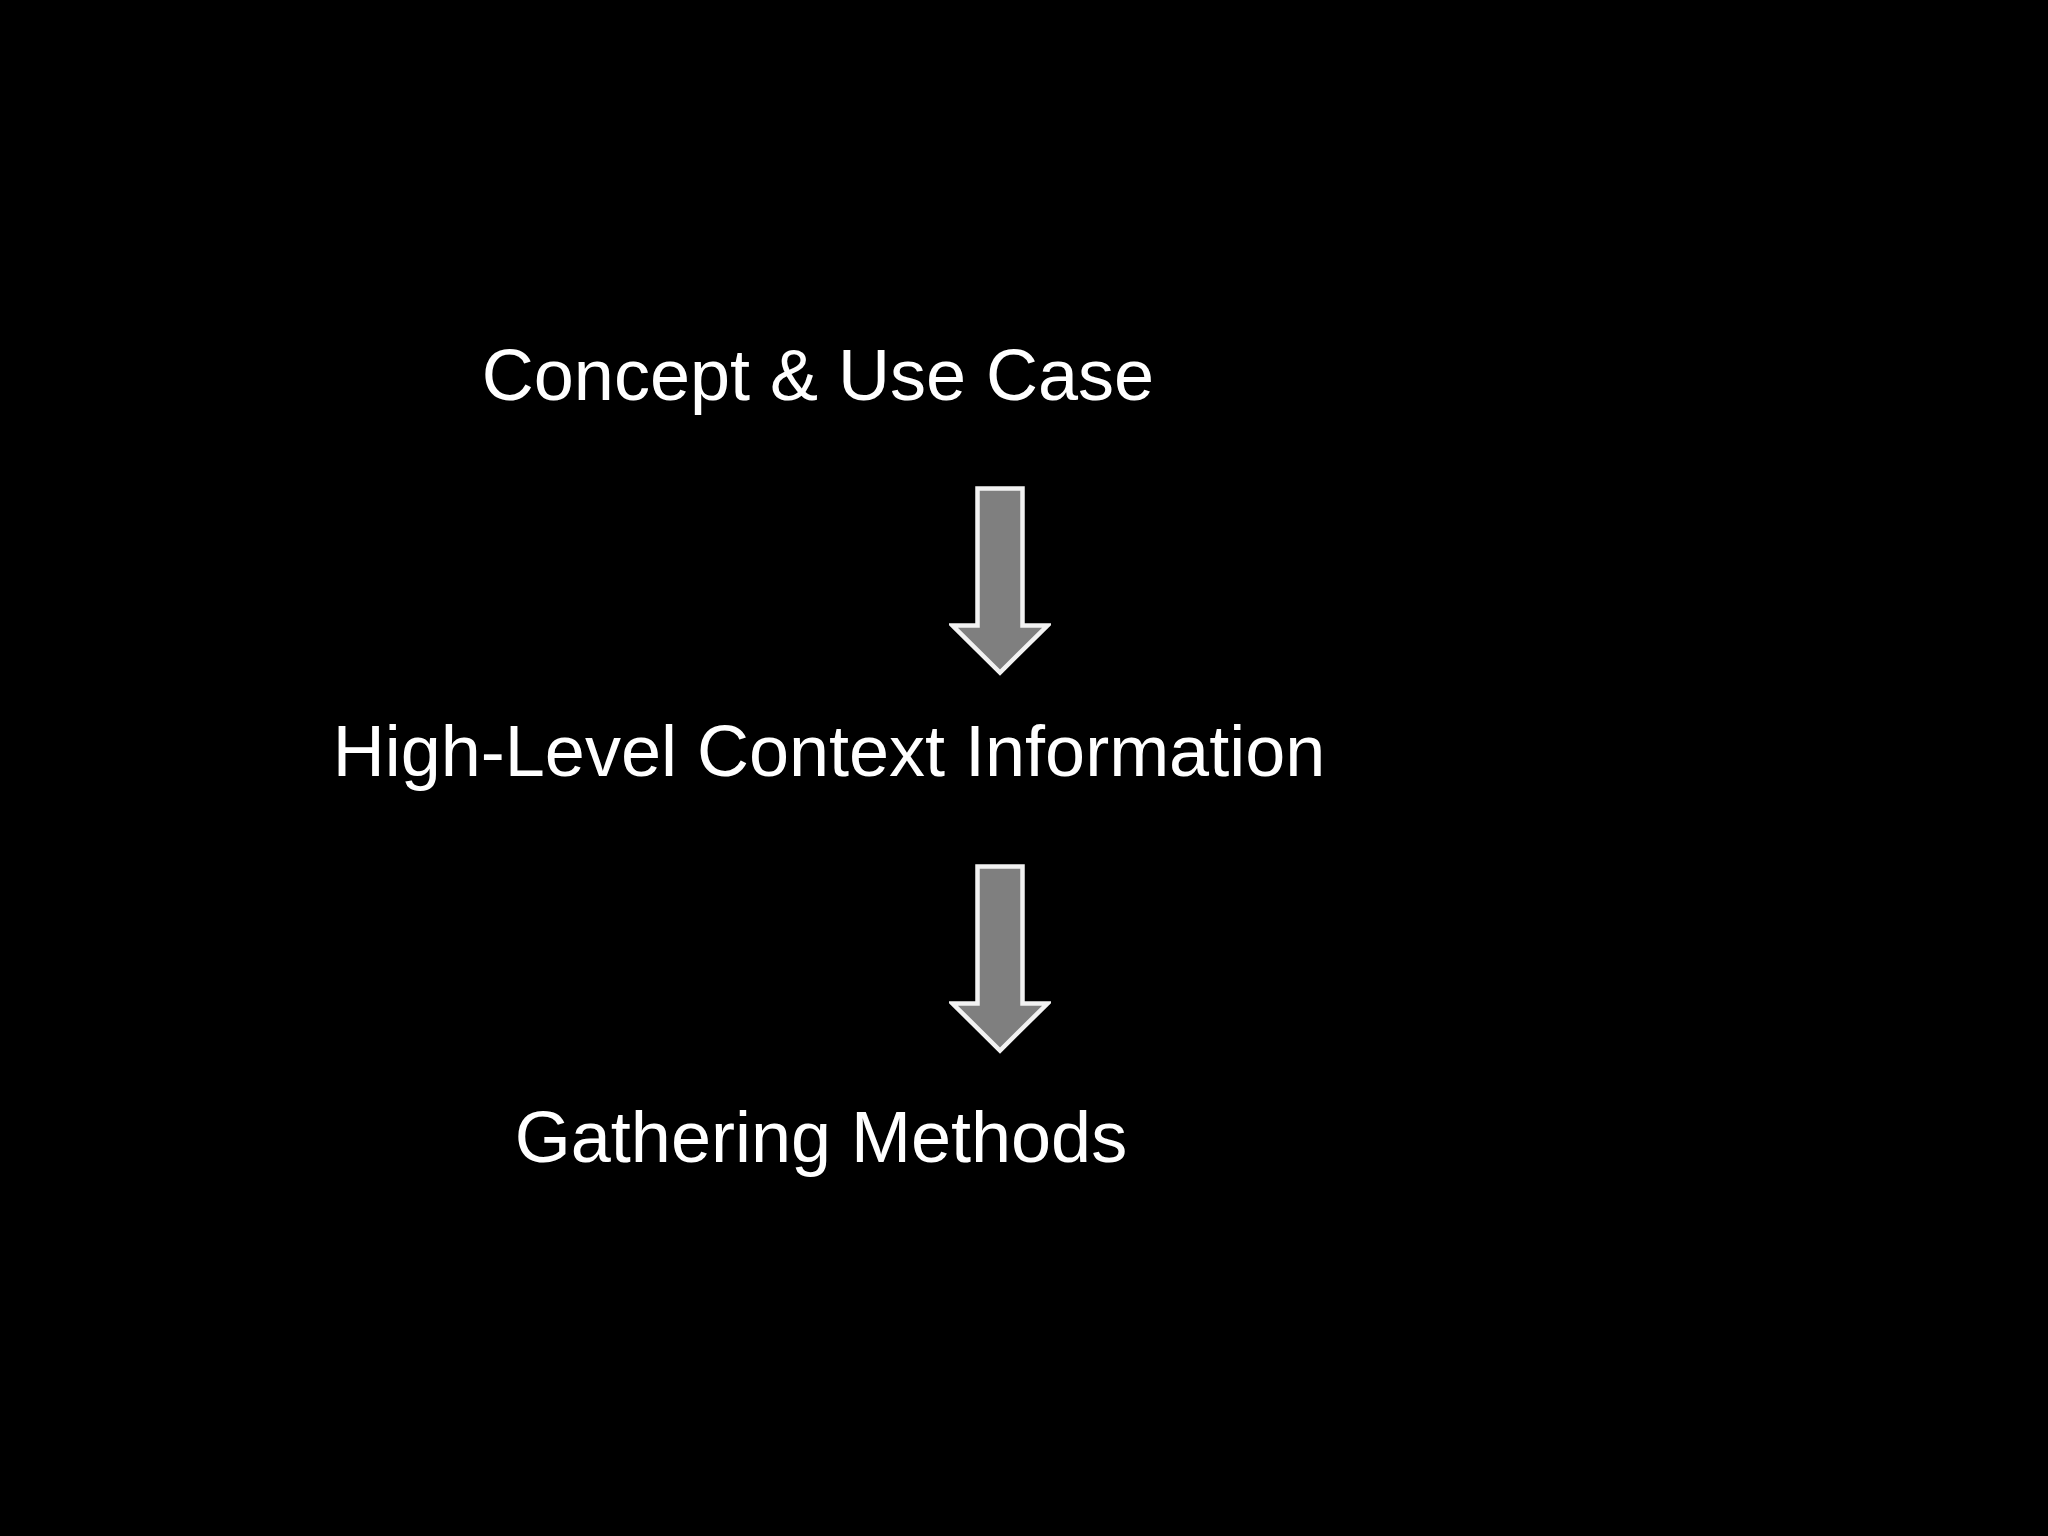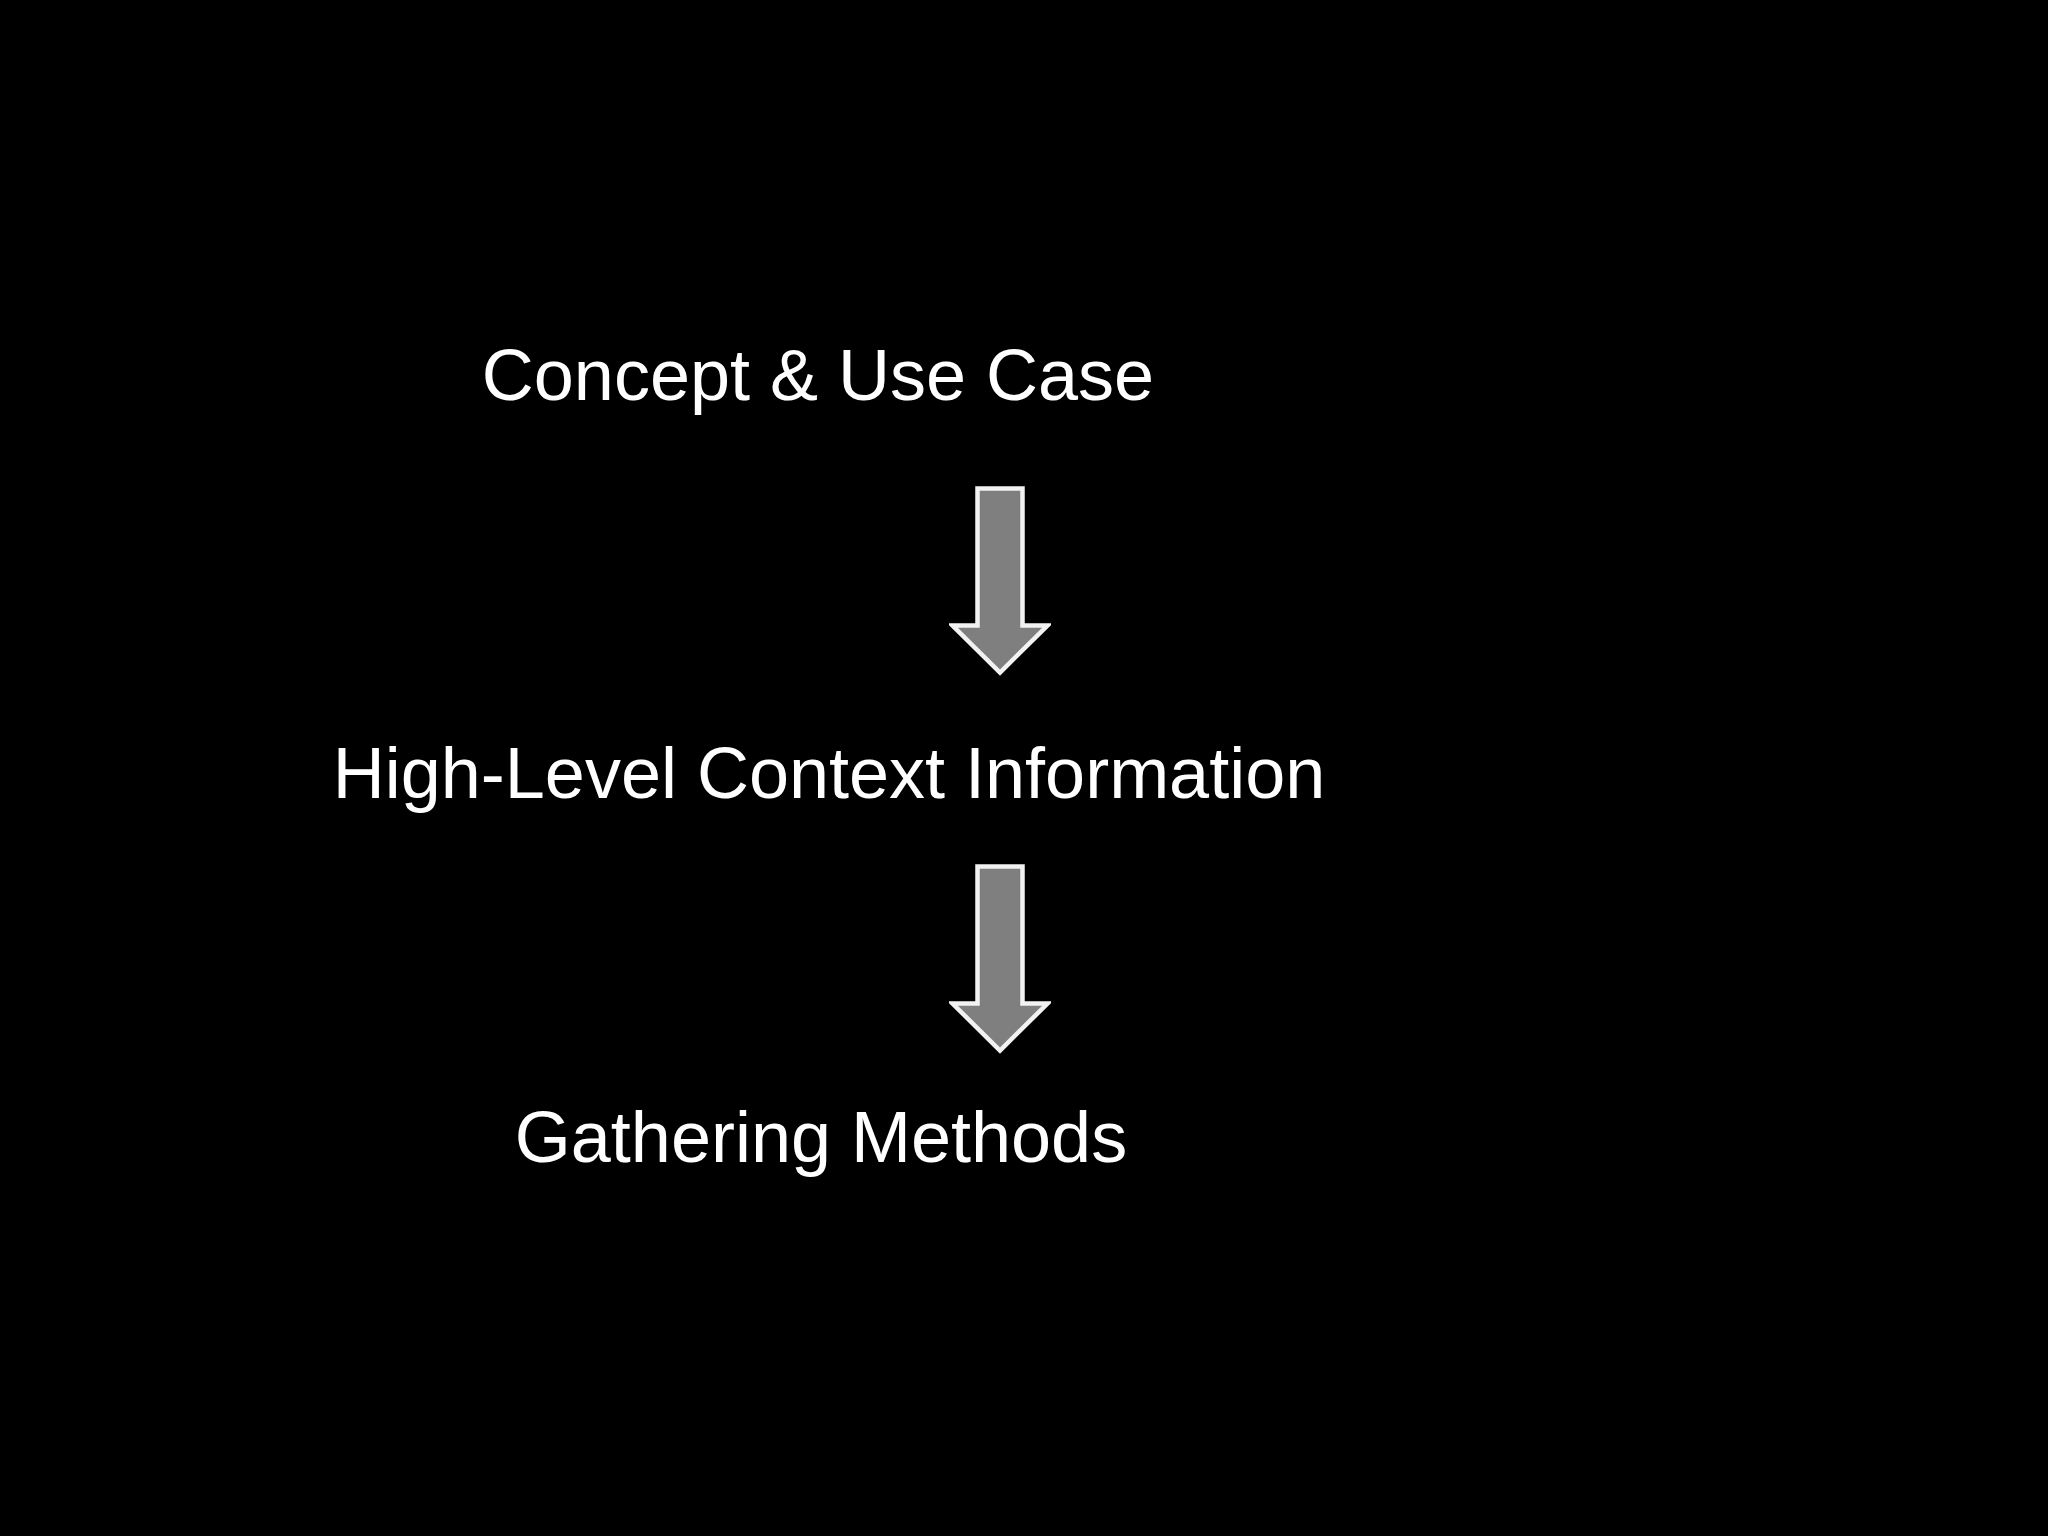--- a/index.html
+++ b/index.html
@@ -20,21 +20,21 @@
     left: 0;
     right: 0;
     text-align: center;
     color: var(--text, #ffffff);
     font-size: 72px;
     line-height: 90px;
     white-space: nowrap;
     letter-spacing: 0;
   }
   .step-label.pos-1 { top: 330px; }
-  .step-label.pos-2 { top: 728px; margin-left: 22px; }
+  .step-label.pos-2 { top: 706px; margin-left: 22px; }
   .step-label.pos-3 { top: 1092px; padding-left: 6px; }
 
   .down-arrow {
     position: absolute;
     left: 949px;
     width: 102px;
     height: 191px;
   }
   .down-arrow.pos-1 { top: 485px; }
   .down-arrow.pos-2 { top: 863px; }

